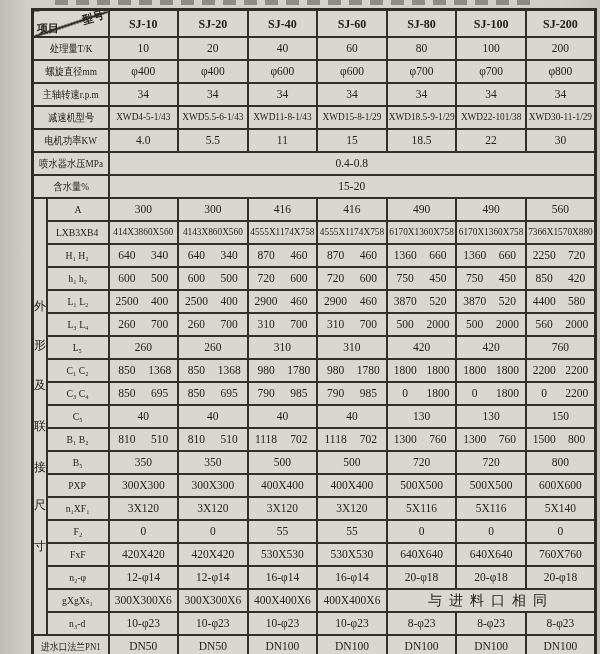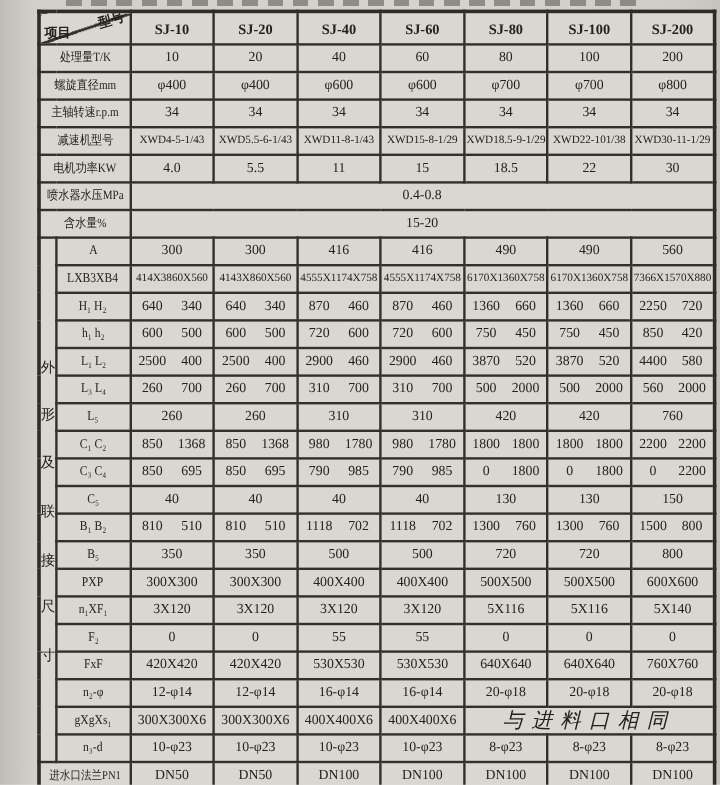--- a/index.html
+++ b/index.html
@@ -36,21 +36,21 @@
   td.side{padding:0;}
   .side-label{
     writing-mode:vertical-lr;text-orientation:upright;
     margin:0 auto;font-size:12px;letter-spacing:40px;padding-top:26px;
     white-space:normal;line-height:1;
   }
   .zh span,.lbl span{display:inline-block;font-size:10.5px;transform:scaleX(.88);transform-origin:center;}
   td.lbl span{font-size:11px;}
   td.small{font-size:9.3px;}
   td.pairs span{display:inline-block;width:50%;}
-  td.same{letter-spacing:7px;font-size:17px;font-style:italic;}
+  td.same{letter-spacing:7px;font-size:14px;}
   td.btm-lbl span{font-size:10px;}
 </style>
 </head>
 <body>
 
 <div class="cut-title"></div>
 <div class="noise n1"></div>
 <div class="noise n2"></div>
 <div class="noise n3"></div>
 

